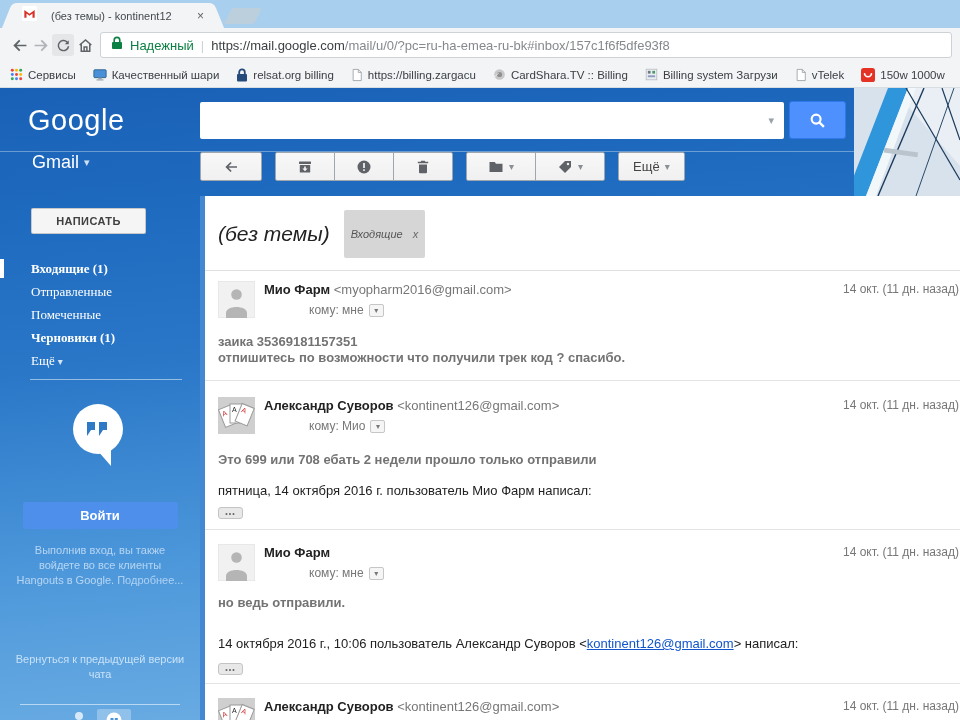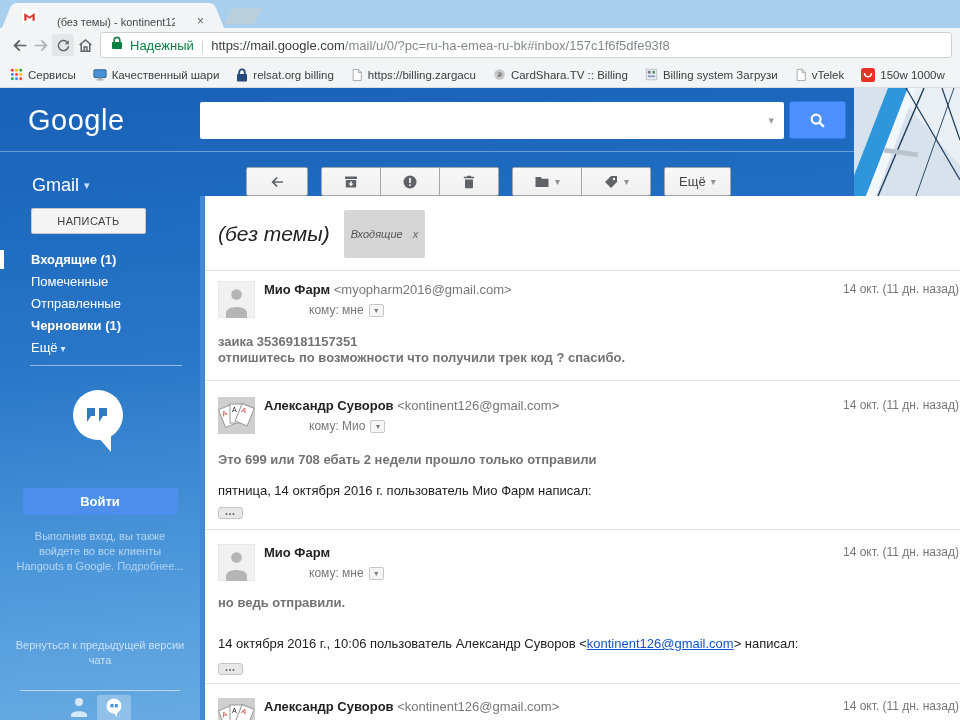--- a/index.html
+++ b/index.html
@@ -2,21 +2,21 @@
 <html><head>
 <meta charset="utf-8">
 <style>
   * { box-sizing: border-box; margin: 0; padding: 0; }
   html,body { width:960px; height:720px; overflow:hidden; }
   body { font-family:"Liberation Sans","DejaVu Sans",sans-serif; background:#fff; }
 
   
   .tabbar { height:28px; background:#a9cfee; display:flex; align-items:flex-end; position:relative; }
   .tab { margin-left:14px; width:198px; height:25px; background:#f2f4f6; border-radius:6px 6px 0 0;
-         display:flex; align-items:flex-end; padding:0 6px 0 8px; gap:20px; position:relative; }
+         display:flex; align-items:center; padding:0 6px 0 8px; gap:14px; position:relative; }
   .tab::before { content:''; position:absolute; left:-7px; bottom:0; width:14px; height:100%;
                  background:#f2f4f6; transform:skewX(-22deg); border-radius:5px 0 0 0; }
   .tab::after  { content:''; position:absolute; right:-7px; bottom:0; width:14px; height:100%;
                  background:#f2f4f6; transform:skewX(22deg); border-radius:0 5px 0 0; }
   .tab > * { position:relative; z-index:2; }
   .tab-title { flex:1; font-size:11px; color:#45494d; white-space:nowrap; overflow:hidden; }
   .tab-close { font-size:12px; color:#5f6368; padding:0 2px; }
   .newtab-btn { width:30px; height:16px; background:#bccfdd; transform:skewX(-26deg);
                 margin:0 0 4px 16px; border-radius:2px; }
 
@@ -46,41 +46,41 @@
   .g-header { height:64px; display:flex; align-items:center; position:relative; z-index:2; }
   .g-logo { width:200px; padding-left:28px; color:#fff; font-size:29px; letter-spacing:.5px; }
   .searchwrap { display:flex; align-items:center; }
   .searchbox { width:584px; height:37px; background:#fff; border-radius:2px;
                display:flex; align-items:center; padding:0 8px; }
   .searchbox input { flex:1; border:none; outline:none; font-size:14px; font-family:inherit; }
   .search-caret { color:#9aa0a6; font-size:11px; padding:0 2px; }
   .searchbtn { width:57px; height:38px; background:#4d90fe; border:1px solid #3079ed; border-radius:3px;
                margin-left:5px; display:flex; align-items:center; justify-content:center; }
 
-  .g-toolbar { height:44px; display:flex; align-items:flex-end; position:relative; z-index:2;gap:46px; }
+  .g-toolbar { height:44px; display:flex; align-items:flex-start; position:relative; z-index:2; }
   .gmail-label { width:200px; padding-left:32px; color:#fff; font-size:18px; display:flex; align-items:center; gap:5px; }
   .gmail-label .caret { font-size:11px; color:#cfe0f4; }
   .tbtns { display:flex; align-items:center; gap:13px; }
   .btn { height:29px; background:linear-gradient(#f8f8f8,#f0f0f0); border:1px solid #9fa6ad;
          border-radius:2px; display:flex; align-items:center; justify-content:center; padding:0 20px; gap:5px; }
   .btn .caret { font-size:10px; color:#8a8f94; }
   .btn-more { font-size:13px; color:#444; padding:0 14px; }
   .btngroup { display:flex; }
   .btngroup .btn { border-radius:0; margin-left:-1px; padding:0 21px; }
   .btngroup .btn:first-child { border-radius:2px 0 0 2px; margin-left:0; }
   .btngroup .btn:last-child { border-radius:0 2px 2px 0; }
 
   .g-body { display:flex; height:524px; position:relative; z-index:2; }
 
   
   .sidebar { width:200px; flex:none; padding-top:12px; position:relative; }
   .compose-btn { margin-left:31px; width:115px; height:26px; background:#f5f5f5;
-                 border:1px solid rgba(0,0,0,.18); border-radius:2px; font-size:11px; font-weight:normal;
+                 border:1px solid rgba(0,0,0,.18); border-radius:2px; font-size:11px; font-weight:bold;
                  color:#404040; letter-spacing:.4px; display:flex; align-items:center; justify-content:center; }
-  .nav { margin-top:15px; }
+  .nav { margin-top:24px;font-family:Liberation Serif, serif; }
   .nav-item { position:relative; padding:3px 0 4px 31px; color:#fff; font-size:13px; }
   .nav-item.bold { font-weight:bold; }
   .nav-item.selected::before { content:''; position:absolute; left:0; top:1px; width:4px; height:19px; background:#fff; }
   .nav-item .caret { font-size:10px; color:#d7e6f7; margin-left:3px; }
   .sdivider { margin:6px 0 0 30px; width:152px; border-top:1px solid rgba(255,255,255,.5); }
   .hangouts-block { text-align:center; margin-top:22px; }
   .signin-btn { margin:28px auto 0; width:155px; height:27px; background:#4d8fea; border-radius:2px;
                 color:#fff; font-size:13px; font-weight:bold; display:flex; align-items:center; justify-content:center; }
   .hangouts-note { margin:14px auto 0; width:172px; font-size:11px; color:rgba(222,237,252,.72);
                    line-height:1.35; text-align:center; }
@@ -335,22 +335,22 @@
       </div>
     </div>
   </div>
 
   <div class="g-body">
 
     <div class="sidebar">
       <div class="compose-btn">НАПИСАТЬ</div>
       <div class="nav">
         <div class="nav-item bold selected">Входящие (1)</div>
+        <div class="nav-item">Отправленные</div>
         <div class="nav-item">Помеченные</div>
-        <div class="nav-item">Отправленные</div>
         <div class="nav-item bold">Черновики (1)</div>
         <div class="nav-item">
           <span>Ещё</span><span class="caret">▾</span>
         </div>
       </div>
       <div class="sdivider"></div>
 
       <div class="hangouts-block">
         <svg width="62" height="68" viewBox="0 0 62 68">
           <circle cx="29" cy="27" r="25" fill="#fff"></circle>

